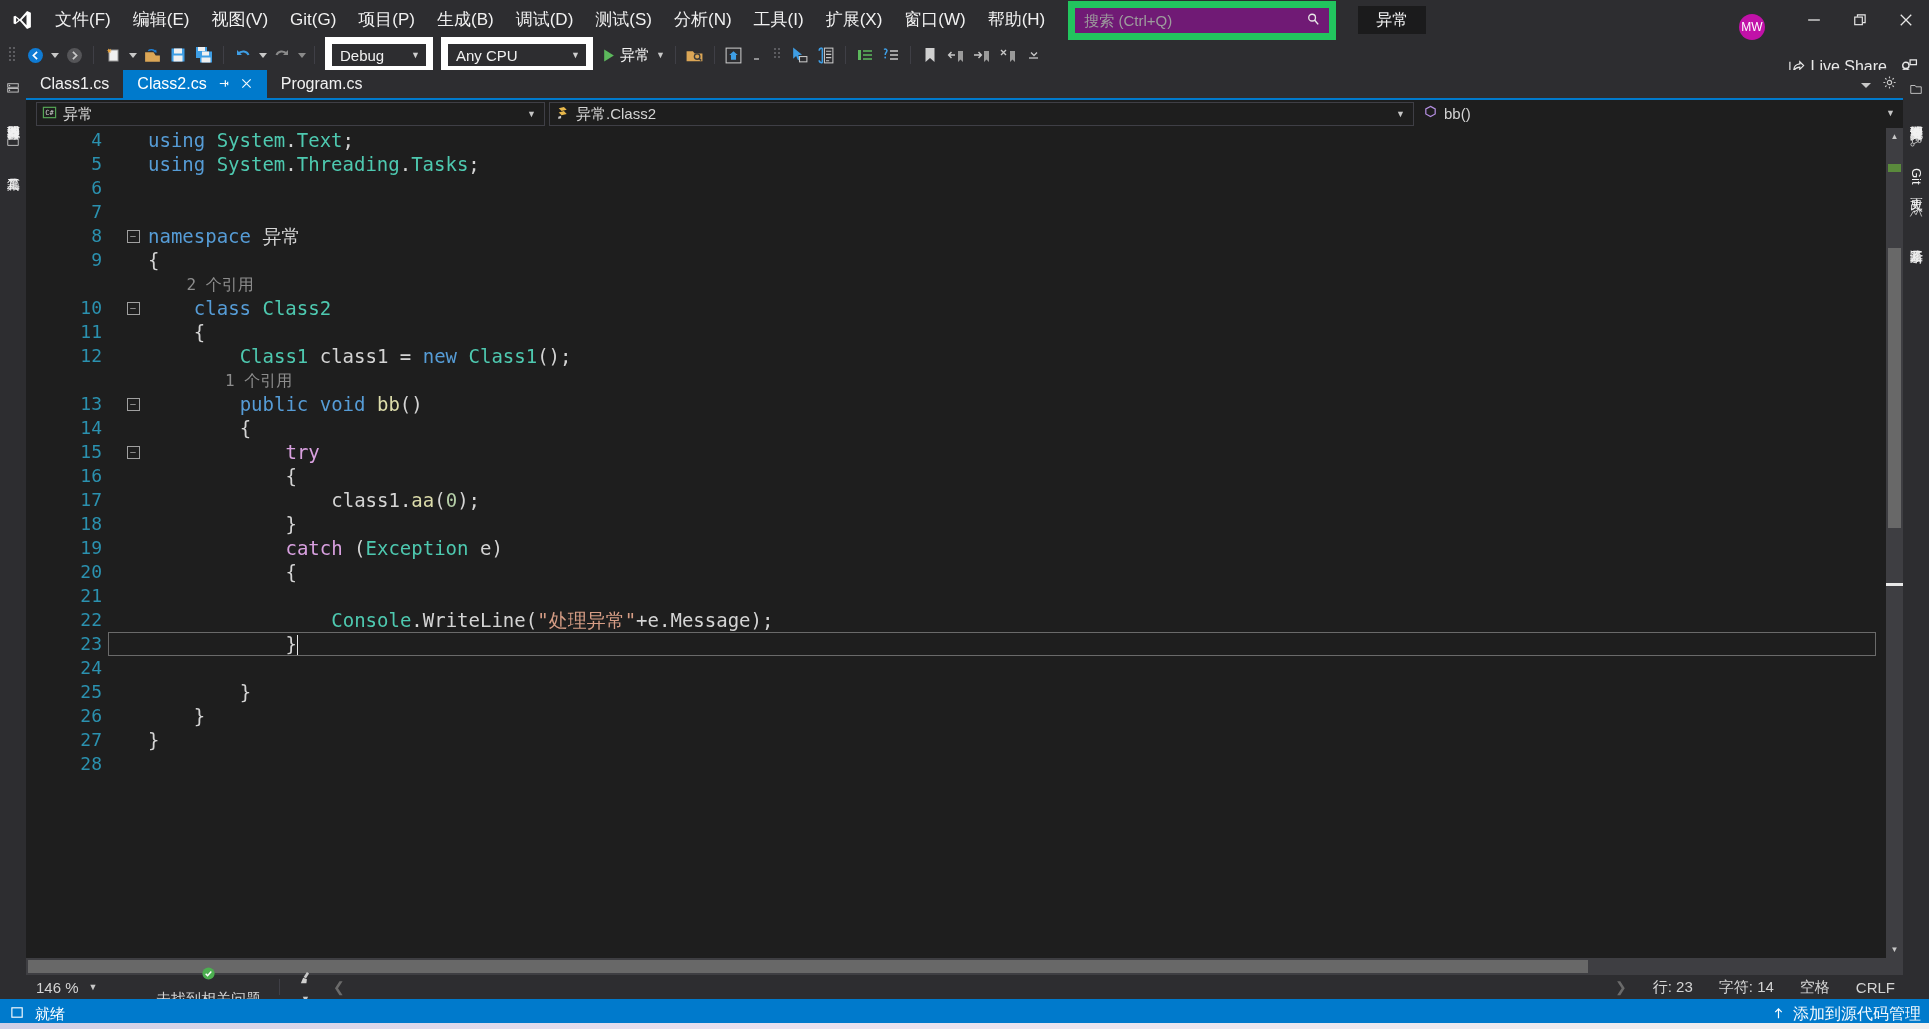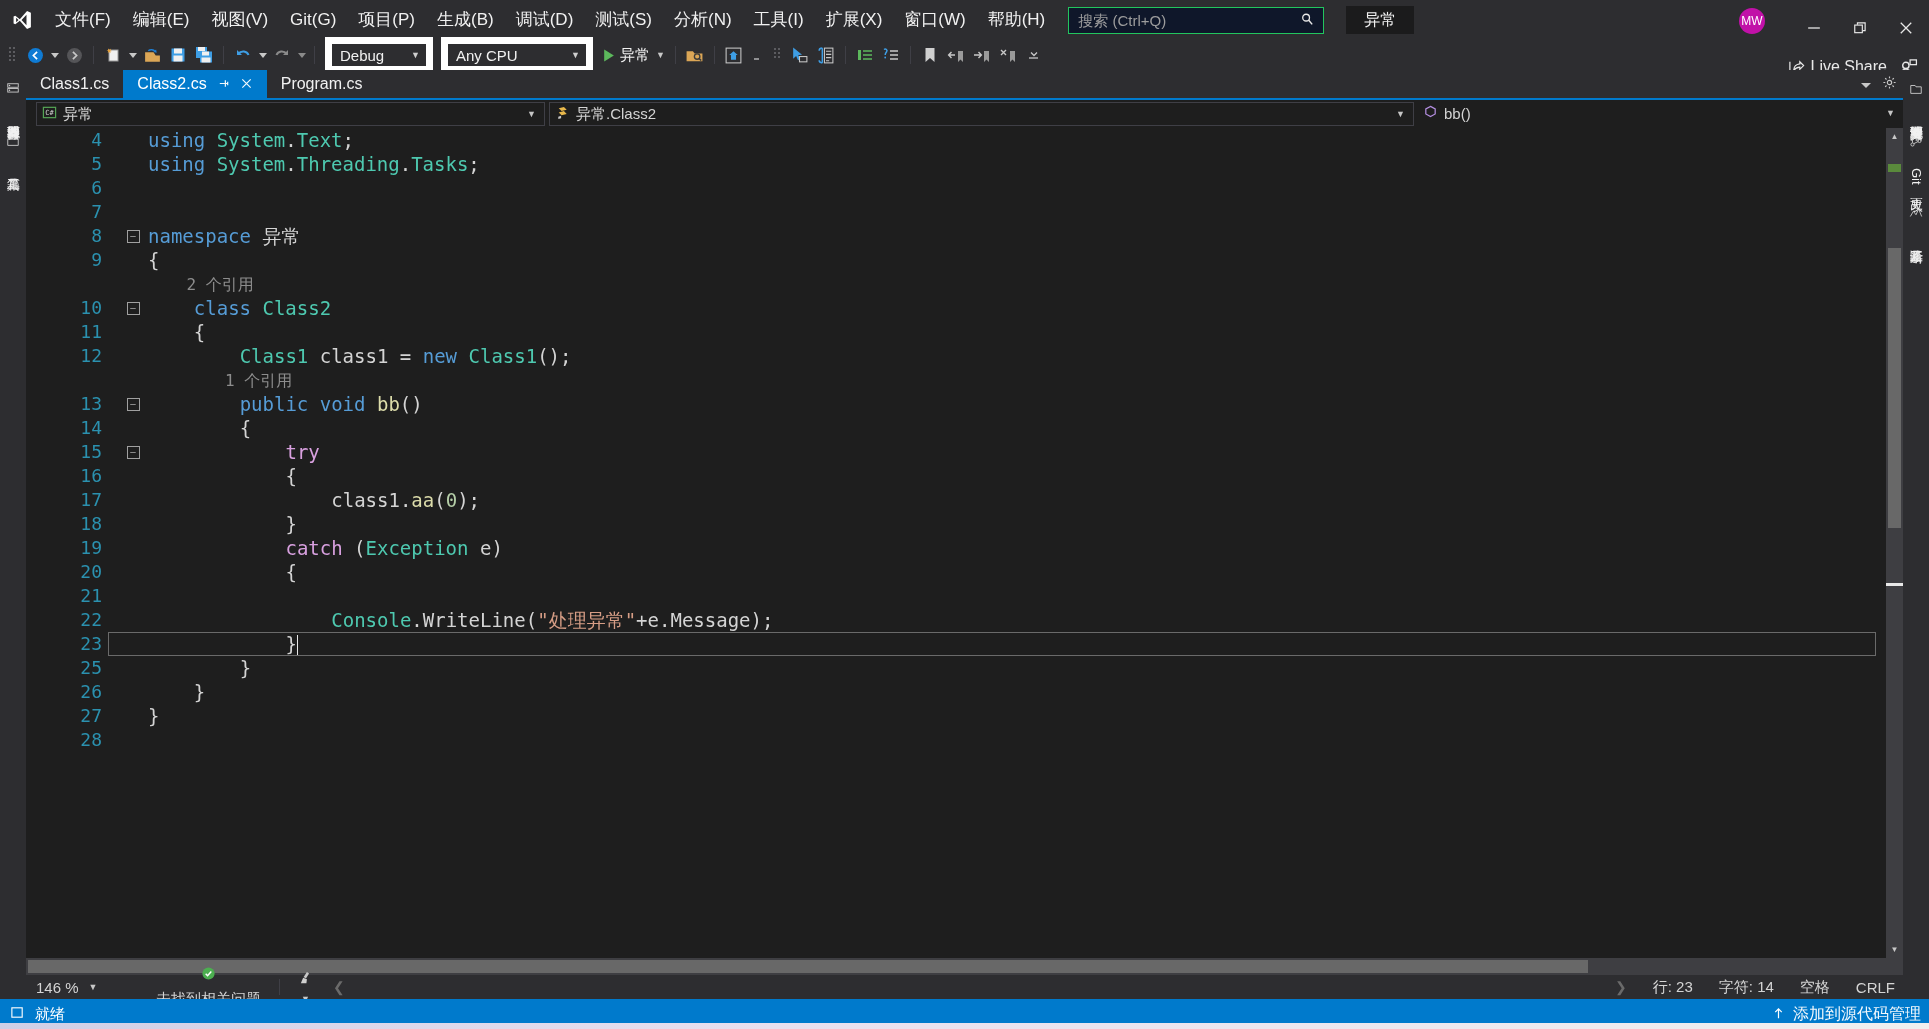--- a/index.html
+++ b/index.html
@@ -23,37 +23,37 @@
   .vs-logo svg { width: 22px; height: 22px; }
   .menu { display: flex; align-items: center; height: 40px; }
   .menu-item {
     color: #f1f1f1; font-size: 17px; padding: 0 11px; line-height: 40px;
     white-space: nowrap; cursor: default;
   }
 
   .search-box {
     margin-left: 12px;
     width: 254px; height: 25px;
-    background: #0f172a; border: 1px solid #22c55e;
+    background: #701a75; border: 7px solid #22c55e;
     display: flex; align-items: center; position: relative;
   }
   .search-box input {
     background: transparent; border: none; outline: none;
     color: #a6a6a6; font-size: 15px; font-family: "Liberation Sans", sans-serif;
     padding-left: 9px; width: 205px;
   }
   .search-box input::placeholder { color: #9d9d9d; }
   .search-icon { position: absolute; right: 8px; top: 4px; }
 
   .proj-badge {
     margin-left: 22px; color: #f1f1f1; font-size: 16px;
     background: #1b1b1c; padding: 5px 18px; line-height: 18px;
   }
 
-  .title-right { position: absolute; right: 0; top: 0; height: 40px; display: flex; align-items: flex-start; margin-top: 8px; }
+  .title-right { position: absolute; right: 0; top: 0; height: 40px; display: flex; align-items: flex-end; }
   .avatar {
     width: 26px; height: 26px; border-radius: 50%;
     background: #c111a8; color: #fff; font-size: 12px;
     display: flex; align-items: center; justify-content: center;
     margin-right: 26px; letter-spacing: 0px;
   }
   .winbtn { width: 46px; height: 40px; display: flex; align-items: center; justify-content: center; color: #e8e8e8; }
 
   
   .toolbar {
@@ -608,20 +608,21 @@
               <div class="cline"><div class="gutter-num">14</div><div class="chgbar green"></div><div class="fold"></div><div class="codetext"><span class="p"> </span><span class="p"> </span><span class="p"> </span><span class="p"> </span><span class="p"> </span><span class="p"> </span><span class="p"> </span><span class="p"> </span><span class="p">{</span></div></div>
               <div class="cline"><div class="gutter-num">15</div><div class="chgbar green"></div><div class="fold"><div class="box">–</div></div><div class="codetext"><span class="p"> </span><span class="p"> </span><span class="p"> </span><span class="p"> </span><span class="p"> </span><span class="p"> </span><span class="p"> </span><span class="p"> </span><span class="p"> </span><span class="p"> </span><span class="p"> </span><span class="p"> </span><span class="kc">try</span></div></div>
               <div class="cline"><div class="gutter-num">16</div><div class="chgbar green"></div><div class="fold"></div><div class="codetext"><span class="p"> </span><span class="p"> </span><span class="p"> </span><span class="p"> </span><span class="p"> </span><span class="p"> </span><span class="p"> </span><span class="p"> </span><span class="p"> </span><span class="p"> </span><span class="p"> </span><span class="p"> </span><span class="p">{</span></div></div>
               <div class="cline"><div class="gutter-num">17</div><div class="chgbar green"></div><div class="fold"></div><div class="codetext"><span class="p"> </span><span class="p"> </span><span class="p"> </span><span class="p"> </span><span class="p"> </span><span class="p"> </span><span class="p"> </span><span class="p"> </span><span class="p"> </span><span class="p"> </span><span class="p"> </span><span class="p"> </span><span class="p"> </span><span class="p"> </span><span class="p"> </span><span class="p"> </span><span class="p">class1</span><span class="p">.</span><span class="m">aa</span><span class="p">(</span><span class="n">0</span><span class="p">)</span><span class="p">;</span></div></div>
               <div class="cline"><div class="gutter-num">18</div><div class="chgbar green"></div><div class="fold"></div><div class="codetext"><span class="p"> </span><span class="p"> </span><span class="p"> </span><span class="p"> </span><span class="p"> </span><span class="p"> </span><span class="p"> </span><span class="p"> </span><span class="p"> </span><span class="p"> </span><span class="p"> </span><span class="p"> </span><span class="p">}</span></div></div>
               <div class="cline"><div class="gutter-num">19</div><div class="chgbar green"></div><div class="fold"></div><div class="codetext"><span class="p"> </span><span class="p"> </span><span class="p"> </span><span class="p"> </span><span class="p"> </span><span class="p"> </span><span class="p"> </span><span class="p"> </span><span class="p"> </span><span class="p"> </span><span class="p"> </span><span class="p"> </span><span class="kc">catch</span><span class="p"> </span><span class="p">(</span><span class="t">Exception</span><span class="p"> </span><span class="p">e</span><span class="p">)</span></div></div>
               <div class="cline"><div class="gutter-num">20</div><div class="chgbar green"></div><div class="fold"></div><div class="codetext"><span class="p"> </span><span class="p"> </span><span class="p"> </span><span class="p"> </span><span class="p"> </span><span class="p"> </span><span class="p"> </span><span class="p"> </span><span class="p"> </span><span class="p"> </span><span class="p"> </span><span class="p"> </span><span class="p">{</span></div></div>
               <div class="cline"><div class="gutter-num">21</div><div class="chgbar green"></div><div class="fold"></div><div class="codetext"></div></div>
               <div class="cline"><div class="gutter-num">22</div><div class="chgbar green"></div><div class="fold"></div><div class="codetext"><span class="p"> </span><span class="p"> </span><span class="p"> </span><span class="p"> </span><span class="p"> </span><span class="p"> </span><span class="p"> </span><span class="p"> </span><span class="p"> </span><span class="p"> </span><span class="p"> </span><span class="p"> </span><span class="p"> </span><span class="p"> </span><span class="p"> </span><span class="p"> </span><span class="t">Console</span><span class="p">.</span><span class="p">WriteLine</span><span class="p">(</span><span class="s">"处理异常"</span><span class="p">+</span><span class="p">e</span><span class="p">.</span><span class="p">Message</span><span class="p">)</span><span class="p">;</span></div></div>
               <div class="cline"><div class="gutter-num">23</div><div class="chgbar green"></div><div class="fold"></div><div class="codetext"><span class="p"> </span><span class="p"> </span><span class="p"> </span><span class="p"> </span><span class="p"> </span><span class="p"> </span><span class="p"> </span><span class="p"> </span><span class="p"> </span><span class="p"> </span><span class="p"> </span><span class="p"> </span><span class="p">}</span><span class="caret"></span></div><div class="curline" style="left: 82px; right: 10px; top: 0px;"></div></div>
+              <div class="cline"><div class="gutter-num">24</div><div class="chgbar green"></div><div class="fold"></div><div class="codetext"></div></div>
               <div class="cline"><div class="gutter-num">25</div><div class="chgbar green"></div><div class="fold"></div><div class="codetext"><span class="p"> </span><span class="p"> </span><span class="p"> </span><span class="p"> </span><span class="p"> </span><span class="p"> </span><span class="p"> </span><span class="p"> </span><span class="p">}</span></div></div>
               <div class="cline"><div class="gutter-num">26</div><div class="chgbar"></div><div class="fold"></div><div class="codetext"><span class="p"> </span><span class="p"> </span><span class="p"> </span><span class="p"> </span><span class="p">}</span></div></div>
               <div class="cline"><div class="gutter-num">27</div><div class="chgbar"></div><div class="fold"></div><div class="codetext"><span class="p">}</span></div></div>
               <div class="cline"><div class="gutter-num">28</div><div class="chgbar"></div><div class="fold"></div><div class="codetext"></div></div>
             </div>
         </div>
 
         <div class="vscroll">
           <div class="arrow">▲</div>
           <div class="mark-green" style="top:36px;height:8px;"></div>

